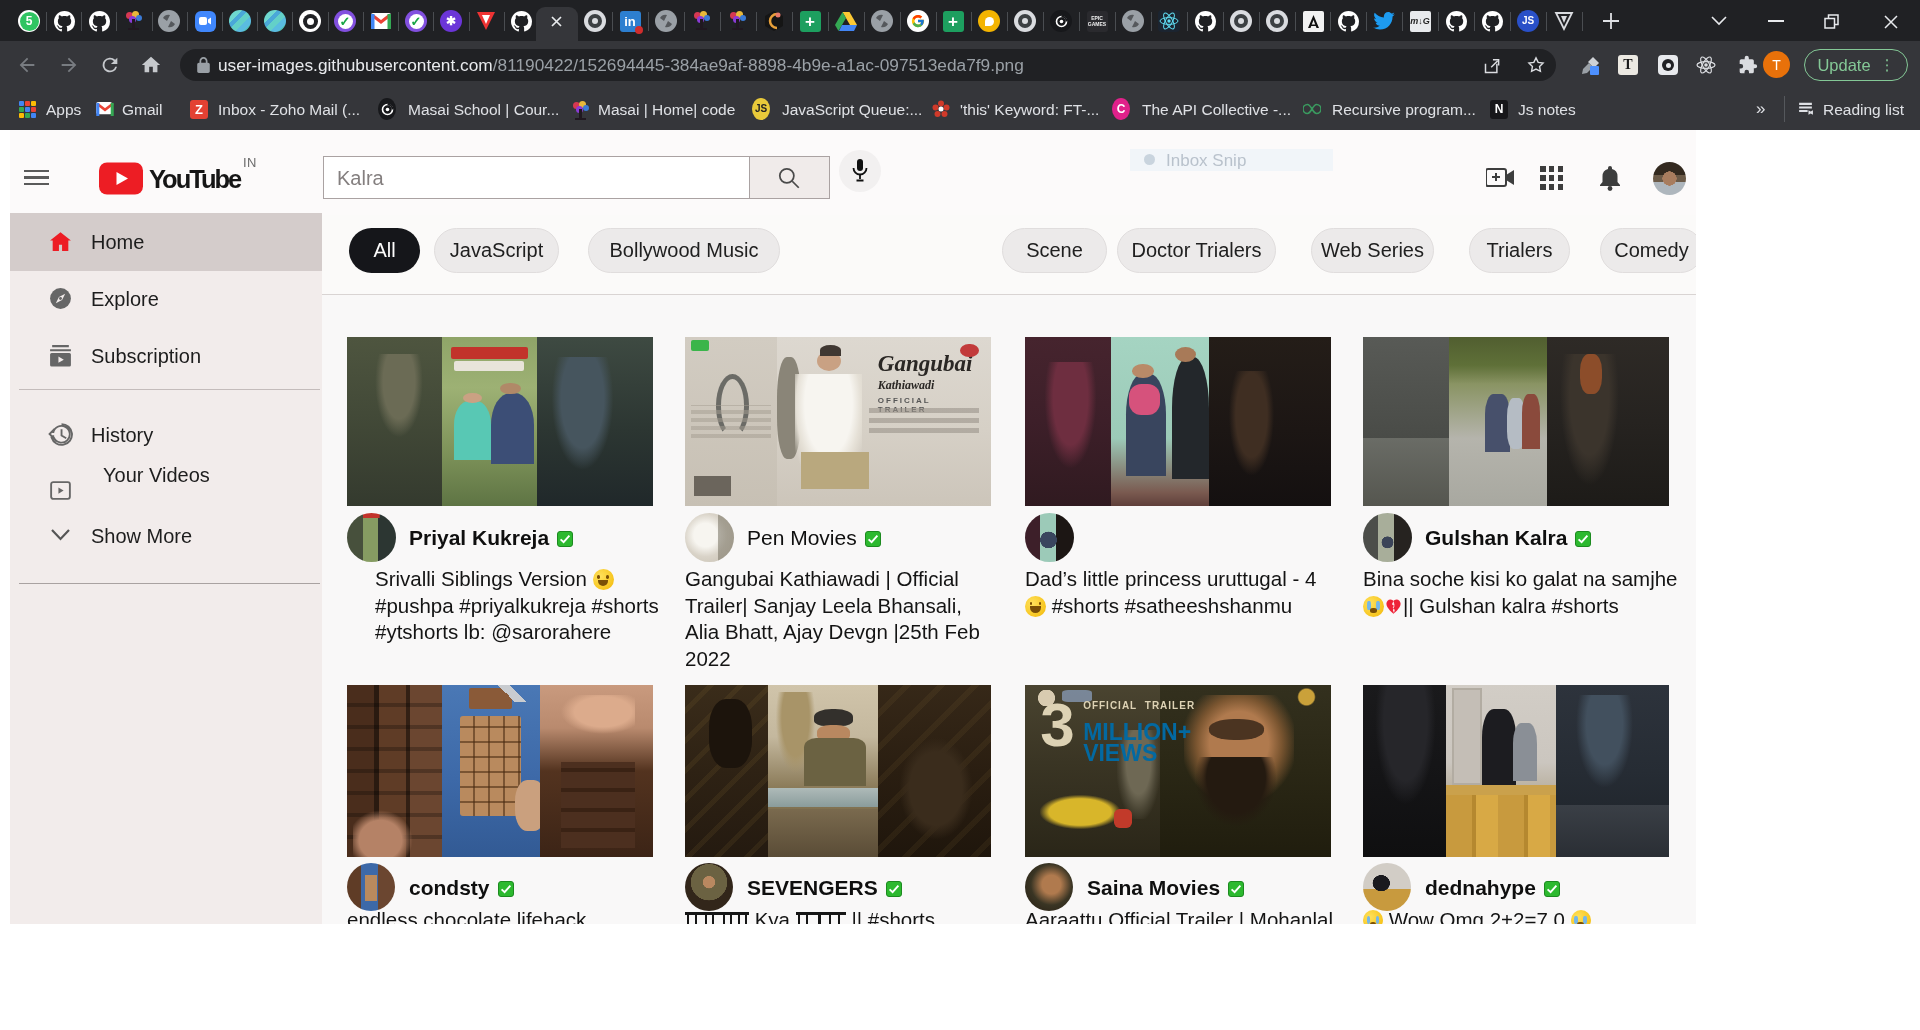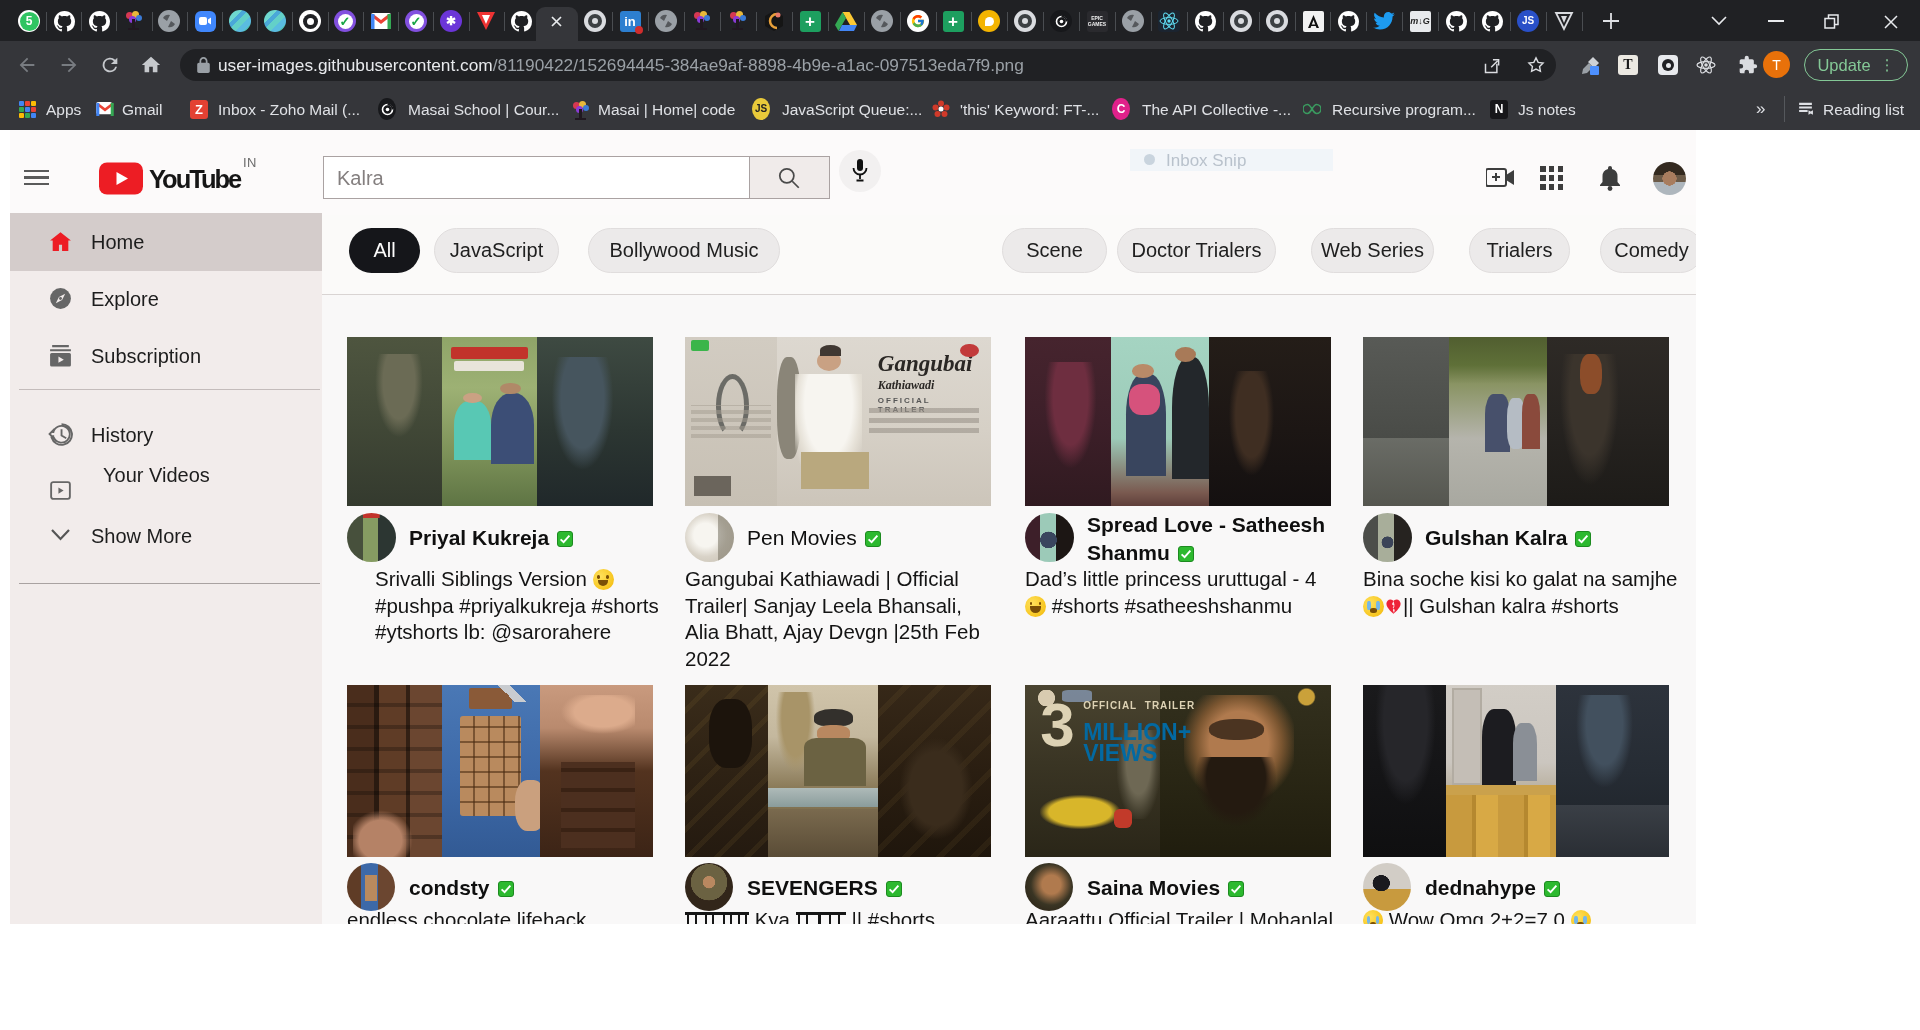--- a/index.html
+++ b/index.html
@@ -720,26 +720,20 @@
 <div style="position:absolute;left:1353px;top:383px;width:49px;height:49px;border-radius:50%;background:radial-gradient(circle at 50% 60%,#3b4458 0 15%,transparent 16%) , linear-gradient(90deg,#4c4e4a 0 30%,#a8ae9a 30% 64%,#262320 64%);"></div>
 <div style="position:absolute;left:1353px;top:733px;width:48px;height:48px;border-radius:50%;background:radial-gradient(ellipse at 38% 42%,#1a1a1e 0 20%,transparent 21%) , linear-gradient(180deg,#d2cdc6 0 55%,#c89a3e 55%);"></div>
 <div style="position:absolute;left:399px;top:394px;"><span style="font-size:21px;font-weight:bold;color:#0f0f0f;line-height:28px;white-space:nowrap;">Priyal Kukreja<svg style="display:inline-block;vertical-align:-2px;margin-left:8px;" width="16" height="16" viewBox="0 0 16 16">
           <rect x="0.5" y="0.5" width="15" height="15" rx="2.5" fill="#2db92f" stroke="#1d8a20"></rect>
           <path d="M3.6 8.4 6.6 11.2 12.4 4.6" fill="none" stroke="#fff" stroke-width="1.9"></path>
         </svg></span></div>
 <div style="position:absolute;left:737px;top:394px;"><span style="font-size:21px;font-weight:normal;color:#0f0f0f;line-height:28px;white-space:nowrap;">Pen Movies<svg style="display:inline-block;vertical-align:-2px;margin-left:8px;" width="16" height="16" viewBox="0 0 16 16">
           <rect x="0.5" y="0.5" width="15" height="15" rx="2.5" fill="#2db92f" stroke="#1d8a20"></rect>
           <path d="M3.6 8.4 6.6 11.2 12.4 4.6" fill="none" stroke="#fff" stroke-width="1.9"></path>
         </svg></span></div>
-<div style="position:absolute;left:1077px;top:381px;">
-      <div style="font-size:21px;font-weight:bold;color:#0f0f0f;line-height:28px;white-space:nowrap;">Spread Love - Satheesh<br>Shanmu<svg style="display:inline-block;vertical-align:-2px;margin-left:8px;" width="16" height="16" viewBox="0 0 16 16">
-          <rect x="0.5" y="0.5" width="15" height="15" rx="2.5" fill="#2db92f" stroke="#1d8a20"></rect>
-          <path d="M3.6 8.4 6.6 11.2 12.4 4.6" fill="none" stroke="#fff" stroke-width="1.9"></path>
-        </svg></div>
-    </div>
 <div style="position:absolute;left:1415px;top:394px;"><span style="font-size:21px;font-weight:bold;color:#0f0f0f;line-height:28px;white-space:nowrap;">Gulshan Kalra<svg style="display:inline-block;vertical-align:-2px;margin-left:8px;" width="16" height="16" viewBox="0 0 16 16">
           <rect x="0.5" y="0.5" width="15" height="15" rx="2.5" fill="#2db92f" stroke="#1d8a20"></rect>
           <path d="M3.6 8.4 6.6 11.2 12.4 4.6" fill="none" stroke="#fff" stroke-width="1.9"></path>
         </svg></span></div>
 <div style="position:absolute;left:399px;top:744px;"><span style="font-size:21px;font-weight:bold;color:#0f0f0f;line-height:28px;white-space:nowrap;">condsty<svg style="display:inline-block;vertical-align:-2px;margin-left:8px;" width="16" height="16" viewBox="0 0 16 16">
           <rect x="0.5" y="0.5" width="15" height="15" rx="2.5" fill="#2db92f" stroke="#1d8a20"></rect>
           <path d="M3.6 8.4 6.6 11.2 12.4 4.6" fill="none" stroke="#fff" stroke-width="1.9"></path>
         </svg></span></div>
 <div style="position:absolute;left:737px;top:744px;"><span style="font-size:21px;font-weight:bold;color:#0f0f0f;line-height:28px;white-space:nowrap;">SEVENGERS<svg style="display:inline-block;vertical-align:-2px;margin-left:8px;" width="16" height="16" viewBox="0 0 16 16">
           <rect x="0.5" y="0.5" width="15" height="15" rx="2.5" fill="#2db92f" stroke="#1d8a20"></rect>

